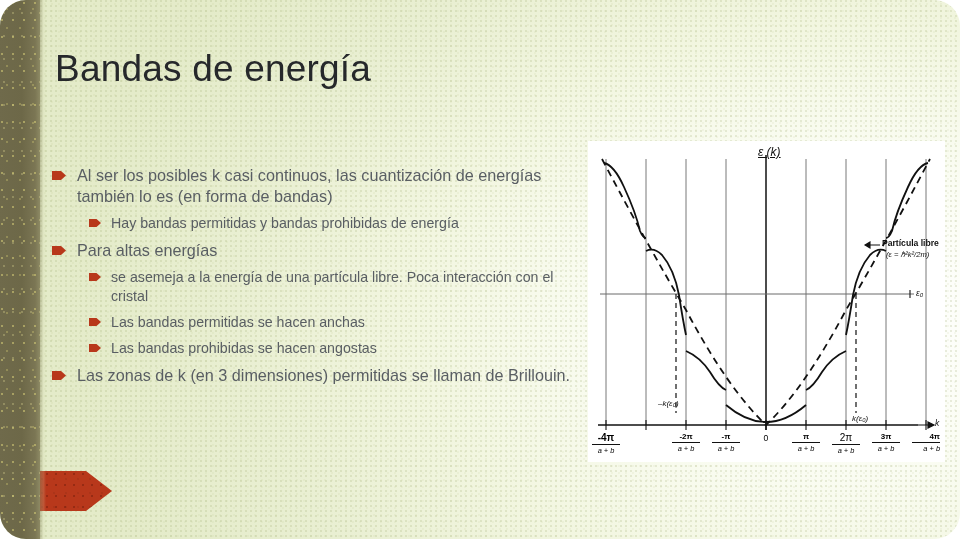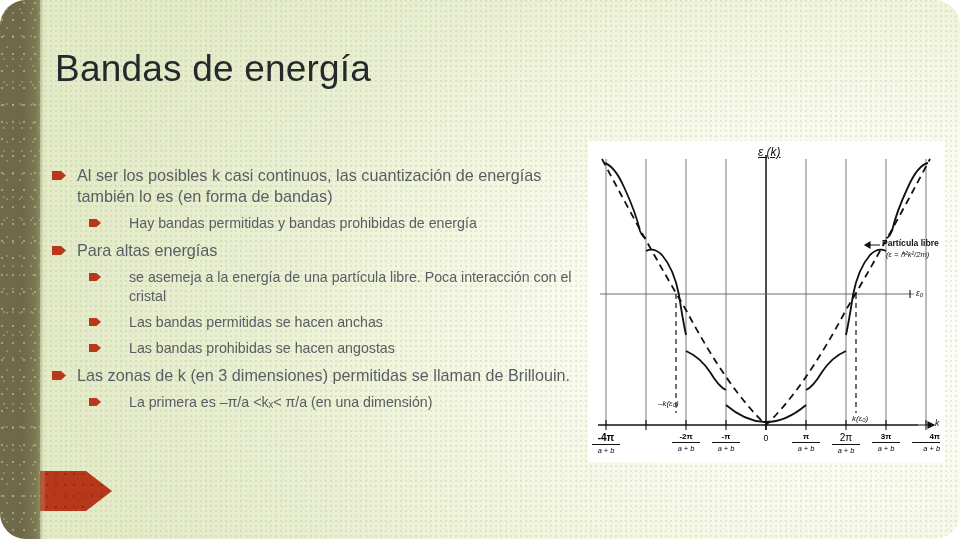--- a/index.html
+++ b/index.html
@@ -114,21 +114,20 @@
   .lvl1 .marker { width: 14px; height: 9px; margin-top: 6px; margin-right: 11px; }
   .lvl1 .marker i {
     width: 14px; height: 9px;
     clip-path: polygon(0 0, 9px 0, 14px 4.5px, 9px 9px, 0 9px);
   }
   .lvl2 {
     margin-left: 37px;
     font-size: 14.2px;
     line-height: 19px;
     margin-bottom: 7px;
-    gap: 18px;
   }
   .lvl2 .marker { width: 12px; height: 8px; margin-top: 5px; margin-right: 10px; }
   .lvl2 .marker i {
     width: 12px; height: 8px;
     clip-path: polygon(0 0, 7.5px 0, 12px 4px, 7.5px 8px, 0 8px);
   }
   .btext { flex: 1 1 auto; }
 
   
   .figure {
@@ -200,26 +199,20 @@
       <span class="btext">Las bandas prohibidas se hacen angostas</span>
     </div>
 
     <div class="bullet lvl1">
       <span class="marker">
           <i></i>
         </span>
       <span class="btext">Las zonas de k (en 3 dimensiones) permitidas se llaman de Brillouin.</span>
     </div>
 
-    <div class="bullet lvl2">
-      <span class="marker">
-          <i></i>
-        </span>
-      <span class="btext">La primera es –π/a &lt;kₓ&lt; π/a (en una dimensión)</span>
-    </div>
 
   </div>
 
   <div class="figure">
     <svg width="357" height="321" viewBox="0 0 357 321" xmlns="http://www.w3.org/2000/svg">
 
       <g stroke="#6a6a6a" stroke-width="0.9">
         <line x1="18" y1="18" x2="18" y2="284"></line>
         <line x1="58" y1="18" x2="58" y2="284"></line>
         <line x1="98" y1="18" x2="98" y2="284"></line>

